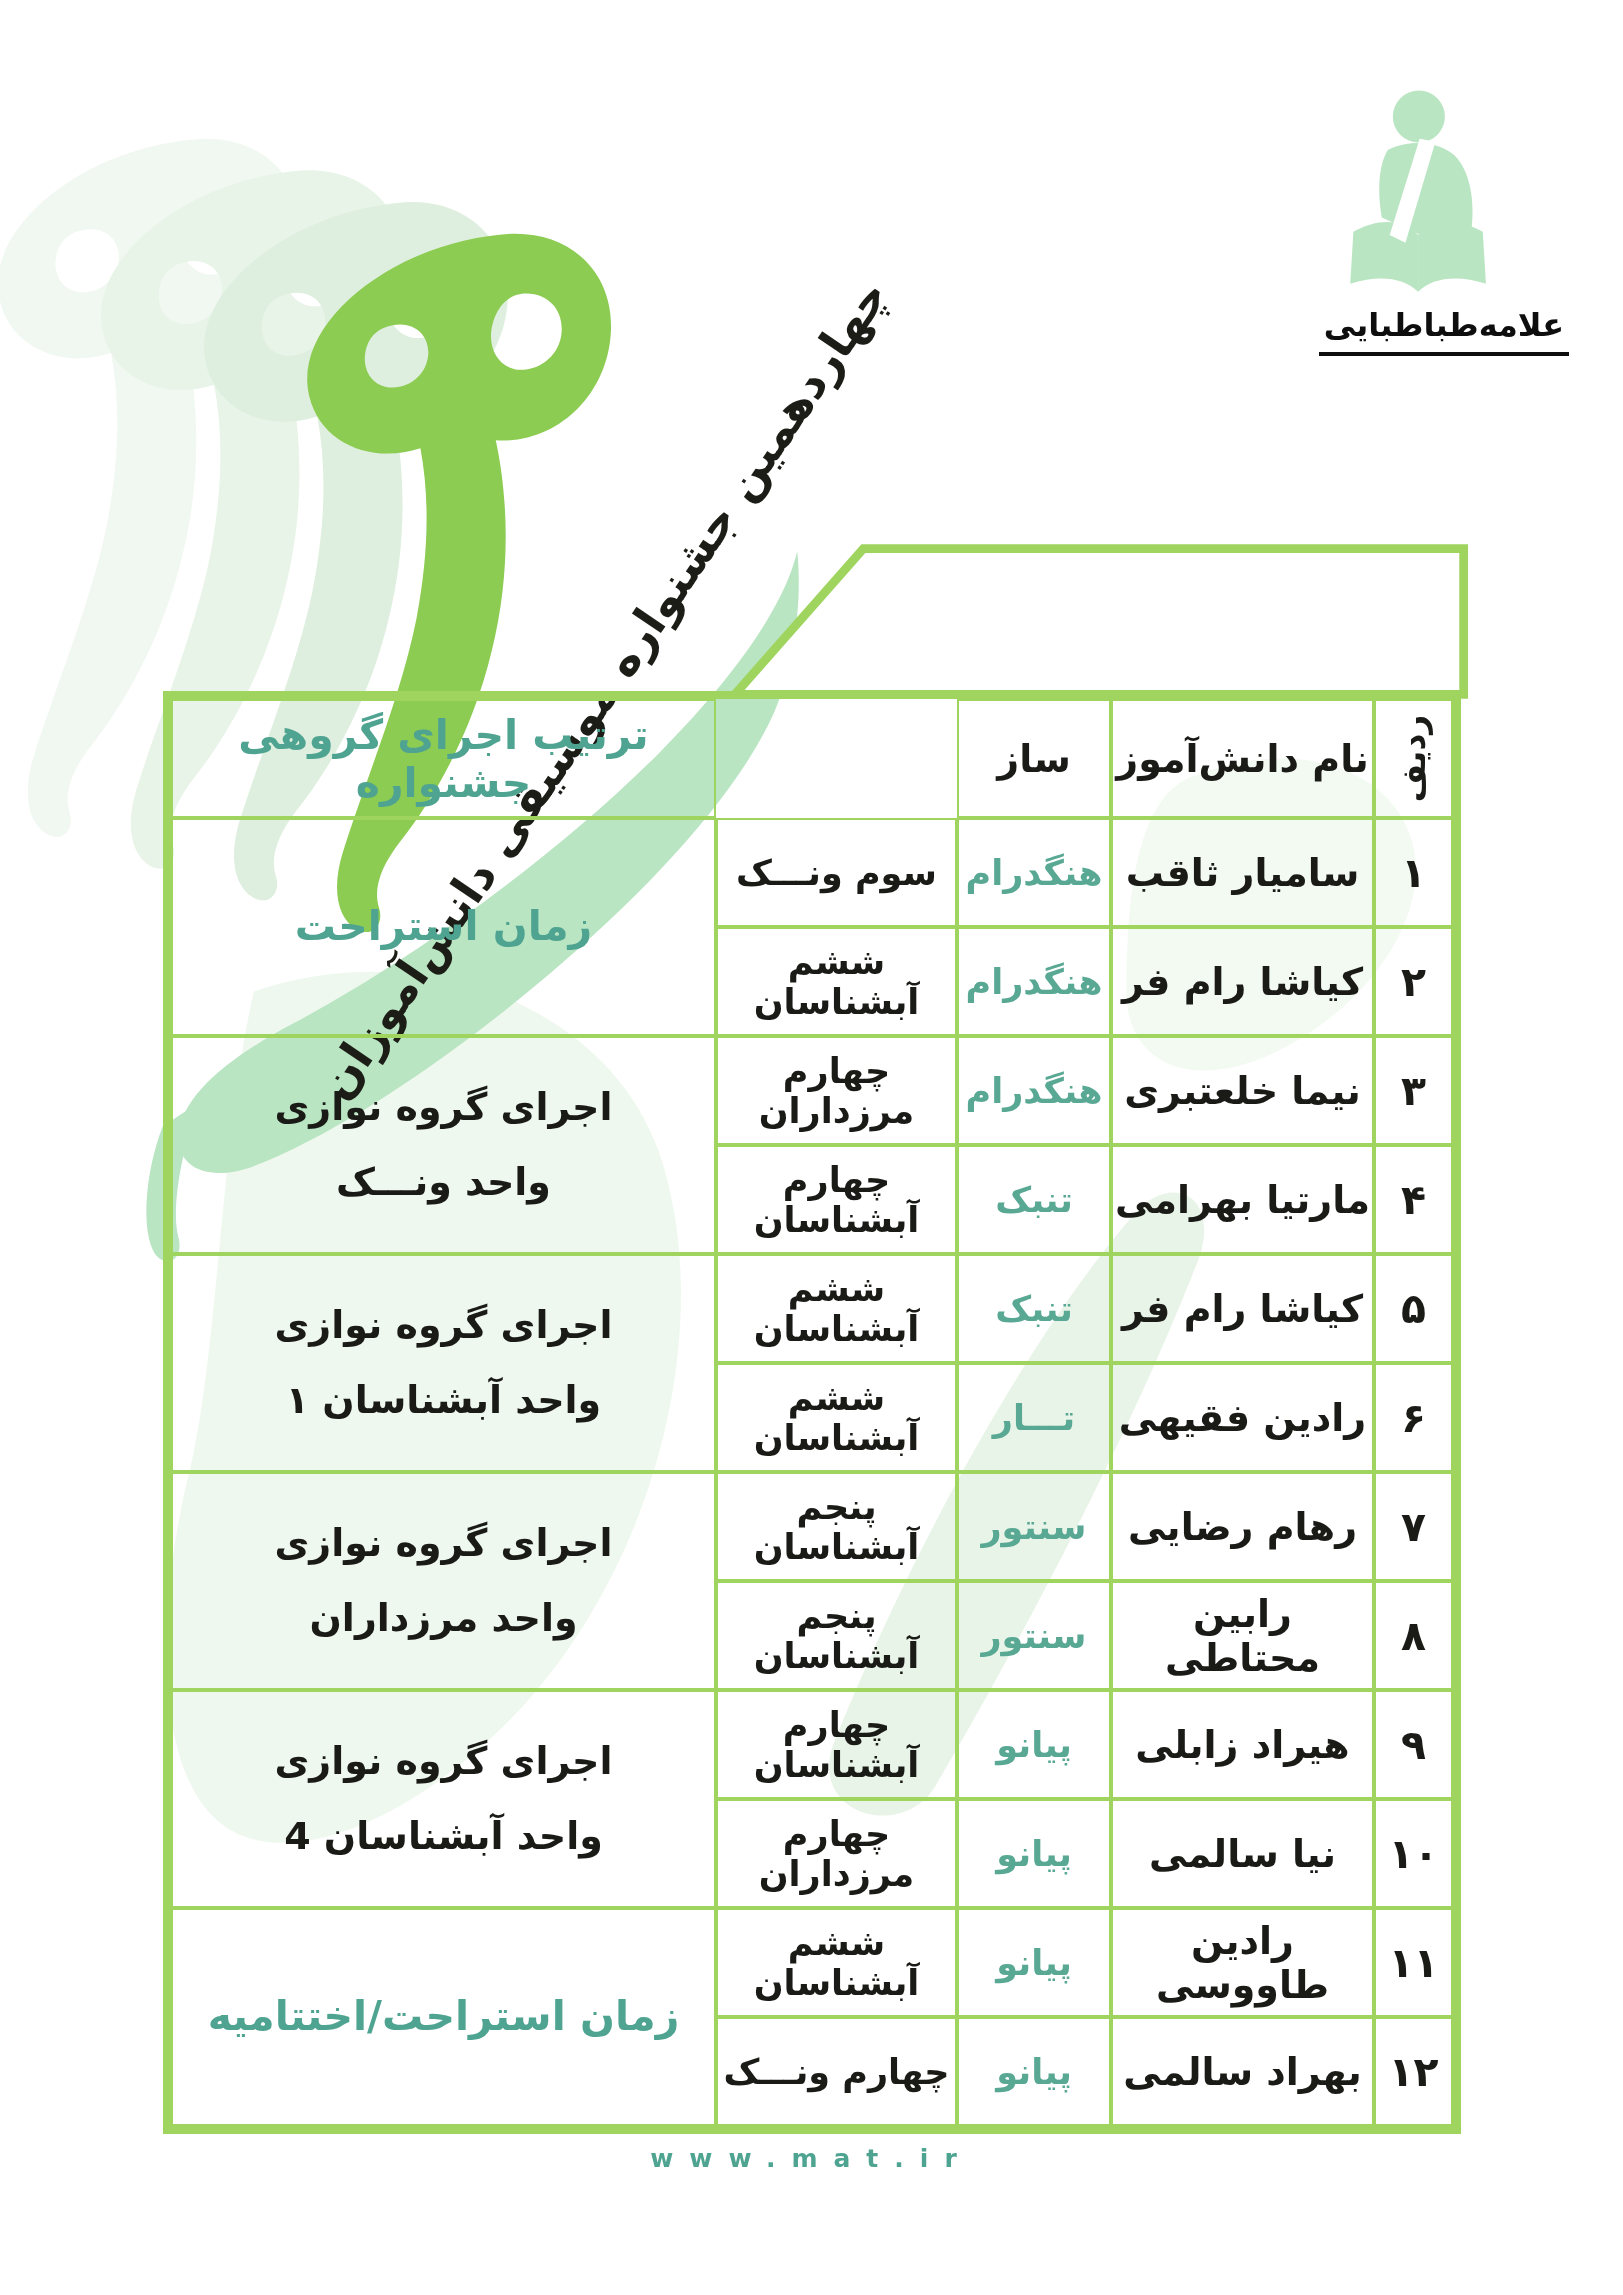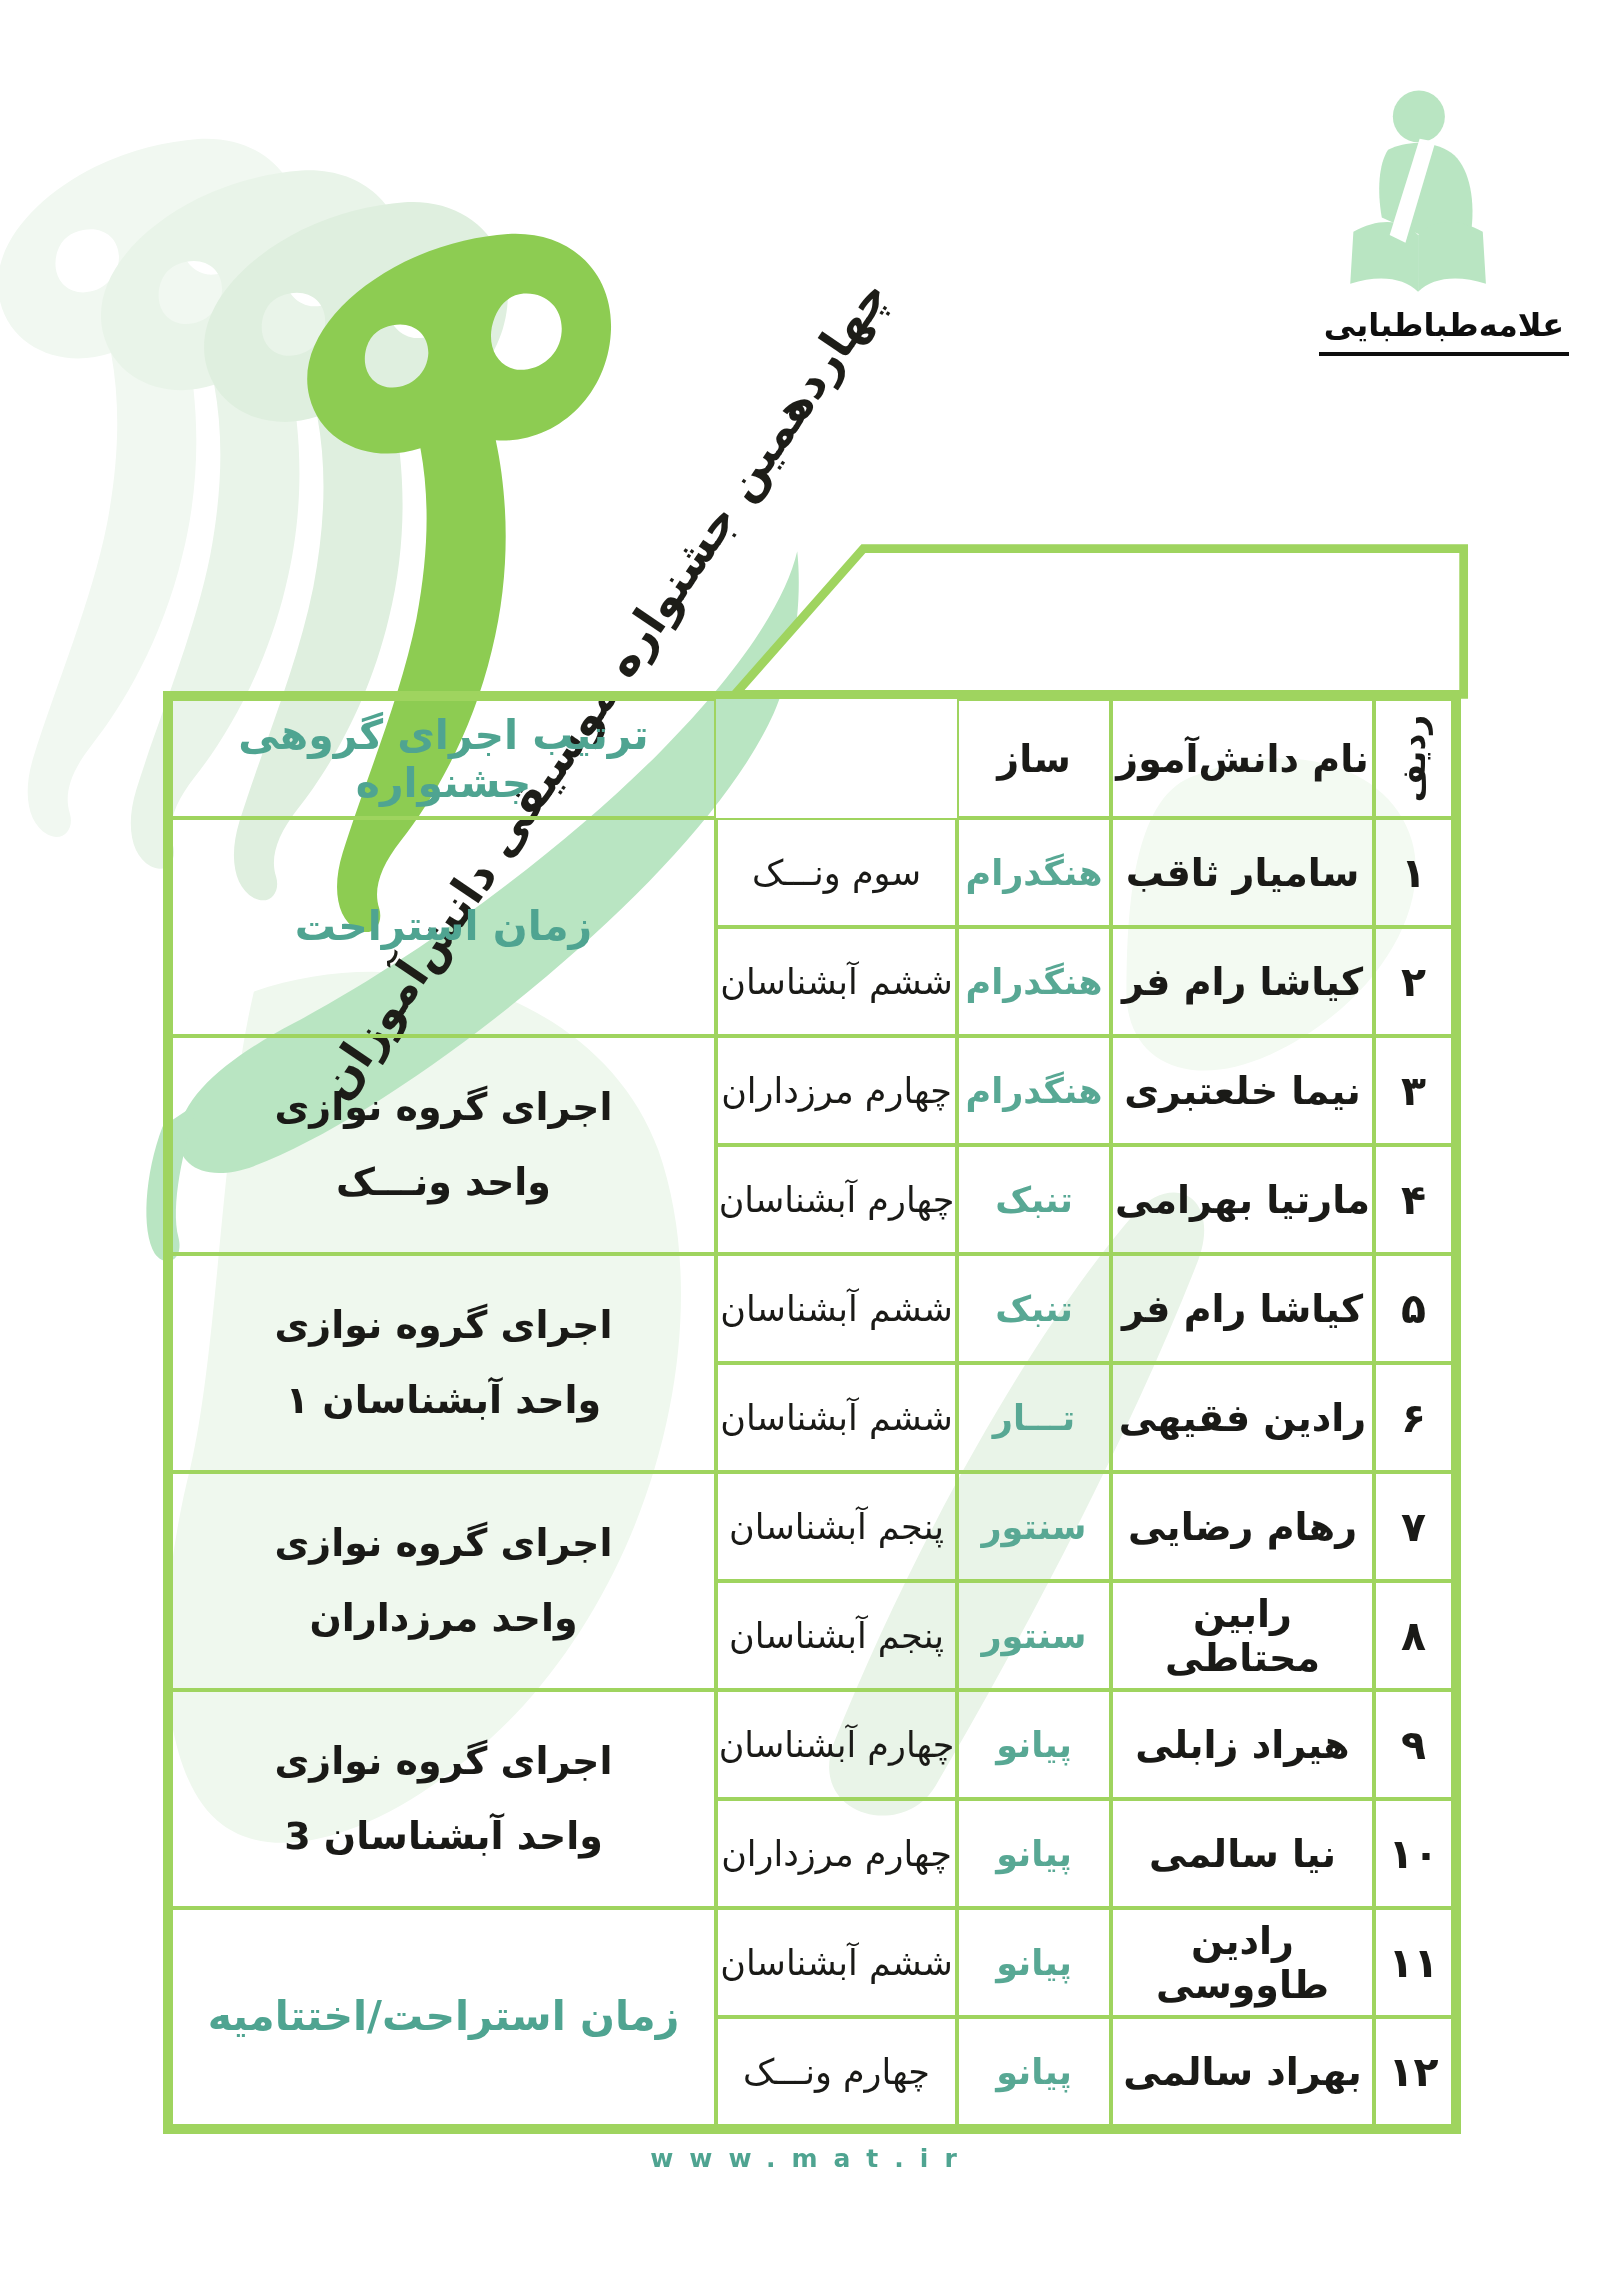--- a/index.html
+++ b/index.html
@@ -48,21 +48,21 @@
   .cell{
     display:flex;align-items:center;justify-content:center;
     border:2.4px solid var(--green);text-align:center;overflow:hidden;
     direction:rtl;background:transparent;
   }
   .hdr{font-size:38px;font-weight:bold;color:var(--ink);}
   .title-teal{font-size:41px;font-weight:bold;color:var(--teal);}
   .num{font-size:41px;font-weight:bold;color:var(--ink);}
   .student{font-size:38px;font-weight:bold;color:var(--ink);}
   .instr{font-size:35px;font-weight:bold;color:var(--teal-light);}
-  .unit{font-size:35px;font-weight:normal;color:var(--ink);}
+  .unit{font-size:35px;font-weight:bold;color:var(--ink);}
   .group-cell{flex-direction:column;gap:27px;font-size:38px;font-weight:bold;color:var(--ink);line-height:1.25;}
   .group-cell.accent{color:var(--teal);font-size:41px;}
   .rot{transform:rotate(-90deg);font-size:33px;font-weight:bold;white-space:nowrap;color:var(--ink);}
   .footer{
     position:absolute;left:0;top:2144px;width:100%;text-align:center;
     font-size:25px;letter-spacing:16px;color:var(--teal);z-index:1;font-weight:bold;
   }
 </style>
 </head>
 <body>
@@ -151,21 +151,21 @@
     <div class="cell group-cell" style="grid-column:5;grid-row:6/span 2">
       <div>اجرای گروه نوازی</div>
       <div>واحد آبشناسان ۱</div>
     </div>
     <div class="cell group-cell" style="grid-column:5;grid-row:8/span 2">
       <div>اجرای گروه نوازی</div>
       <div>واحد مرزداران</div>
     </div>
     <div class="cell group-cell" style="grid-column:5;grid-row:10/span 2">
       <div>اجرای گروه نوازی</div>
-      <div>واحد آبشناسان 3</div>
+      <div>واحد آبشناسان 4</div>
     </div>
     <div class="cell group-cell accent" style="grid-column:5;grid-row:12/span 2">
       <div>زمان استراحت/اختتامیه</div>
     </div>
 
     <div class="cell num" style="grid-row:2;grid-column:1">۱</div>
     <div class="cell student" style="grid-row:2;grid-column:2">سامیار ثاقب</div>
     <div class="cell instr" style="grid-row:2;grid-column:3">هنگدرام</div>
     <div class="cell unit" style="grid-row:2;grid-column:4">سوم ونـــک</div>
 

